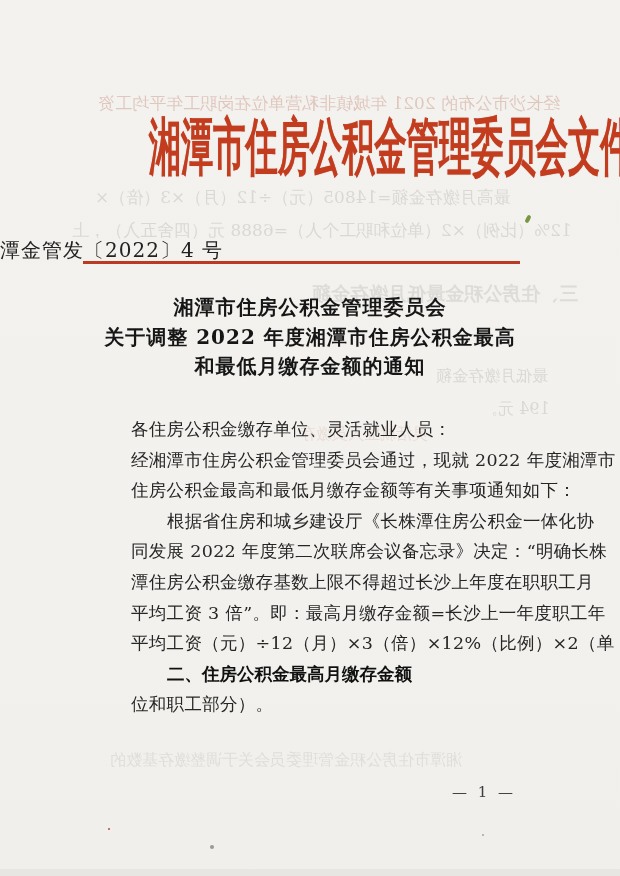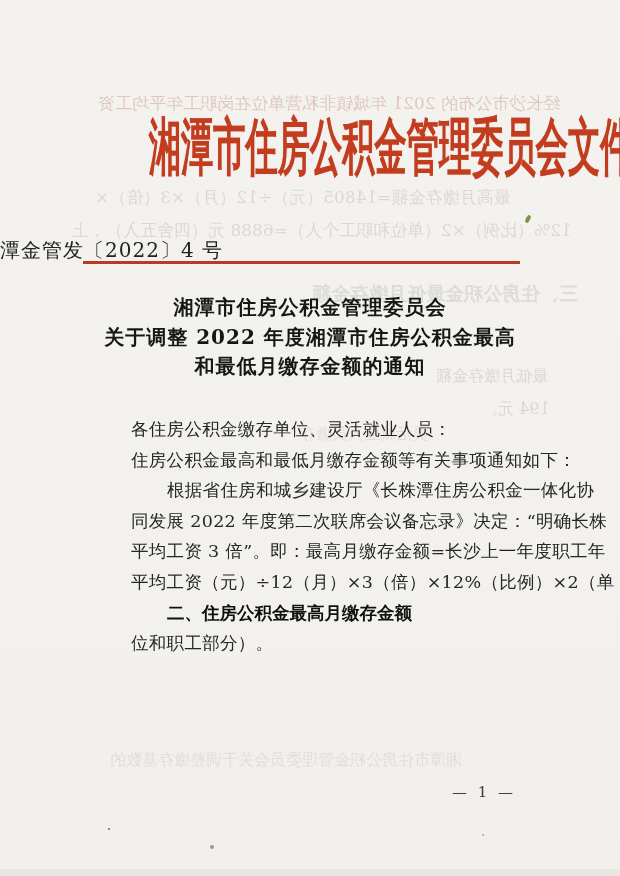--- a/index.html
+++ b/index.html
@@ -83,23 +83,25 @@
   <div class="red-rule"></div>
 
   <div class="doc-title">
     <div>湘潭市住房公积金管理委员会</div>
     <div>关于调整 2022 年度湘潭市住房公积金最高</div>
     <div>和最低月缴存金额的通知</div>
   </div>
 
   <div class="body-block">
     <div class="line">各住房公积金缴存单位、灵活就业人员：</div>
+    <div class="line">经湘潭市住房公积金管理委员会通过，现就 2022 年度湘潭市</div>
     <div class="line">住房公积金最高和最低月缴存金额等有关事项通知如下：</div>
     <div class="line indent">根据省住房和城乡建设厅《长株潭住房公积金一体化协</div>
     <div class="line">同发展 2022 年度第二次联席会议备忘录》决定：“明确长株</div>
+    <div class="line">潭住房公积金缴存基数上限不得超过长沙上年度在职职工月</div>
     <div class="line">平均工资 3 倍”。即：最高月缴存金额=长沙上一年度职工年</div>
     <div class="line">平均工资（元）÷12（月）×3（倍）×12%（比例）×2（单</div>
     <div class="line indent heading">二、住房公积金最高月缴存金额</div>
     <div class="line">位和职工部分）。</div>
   </div>
 
   <div class="page-num">— 1 —</div>
 
   <div class="speck green"></div>
   <div class="speck gray1"></div>

